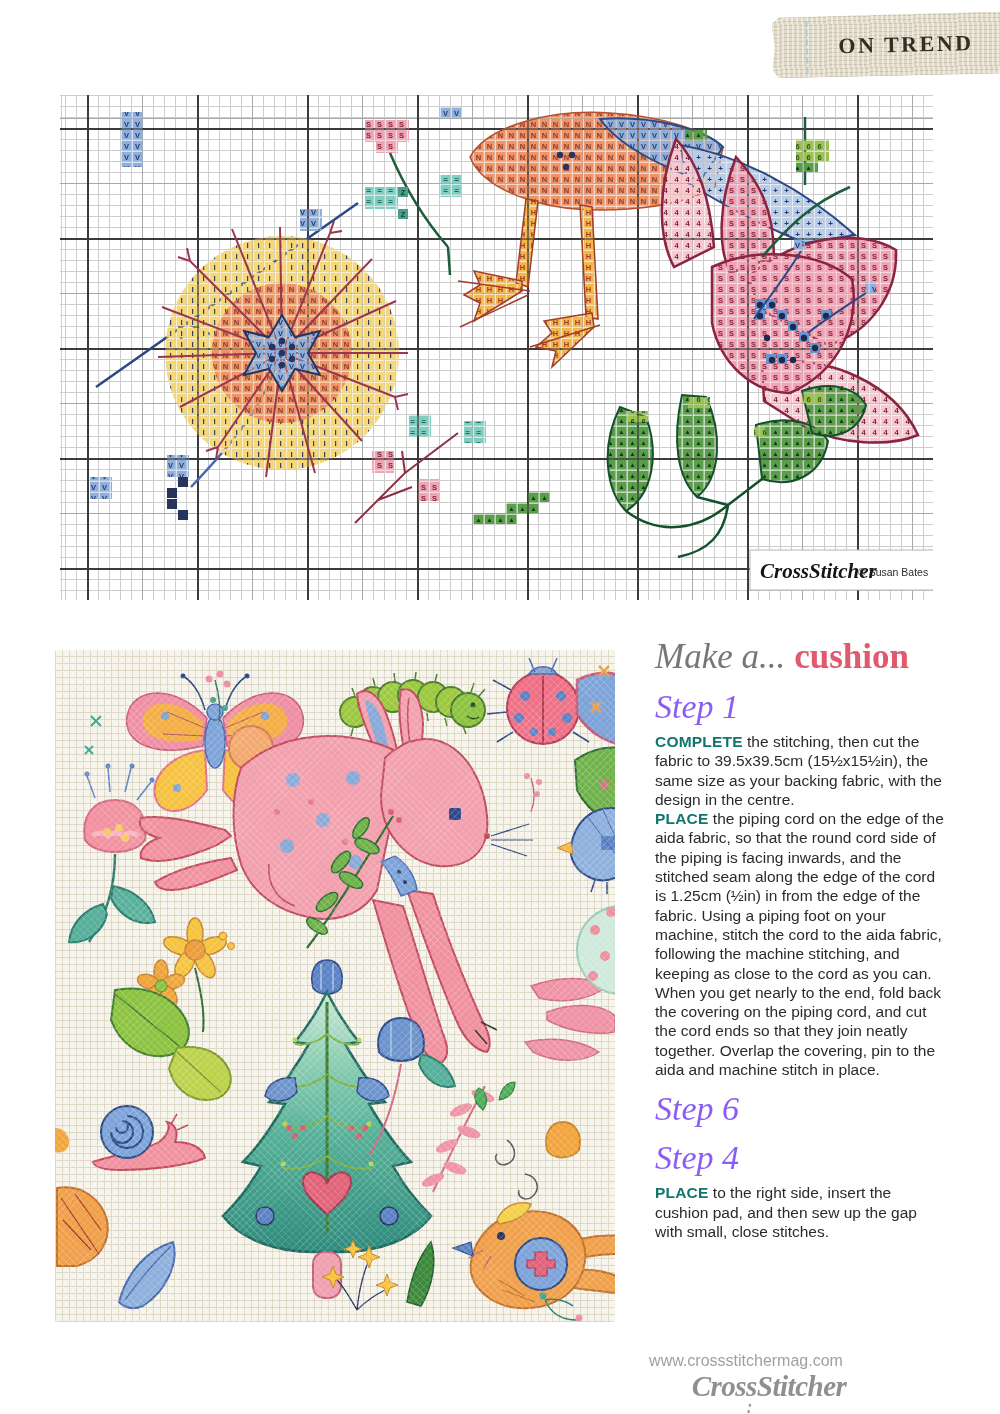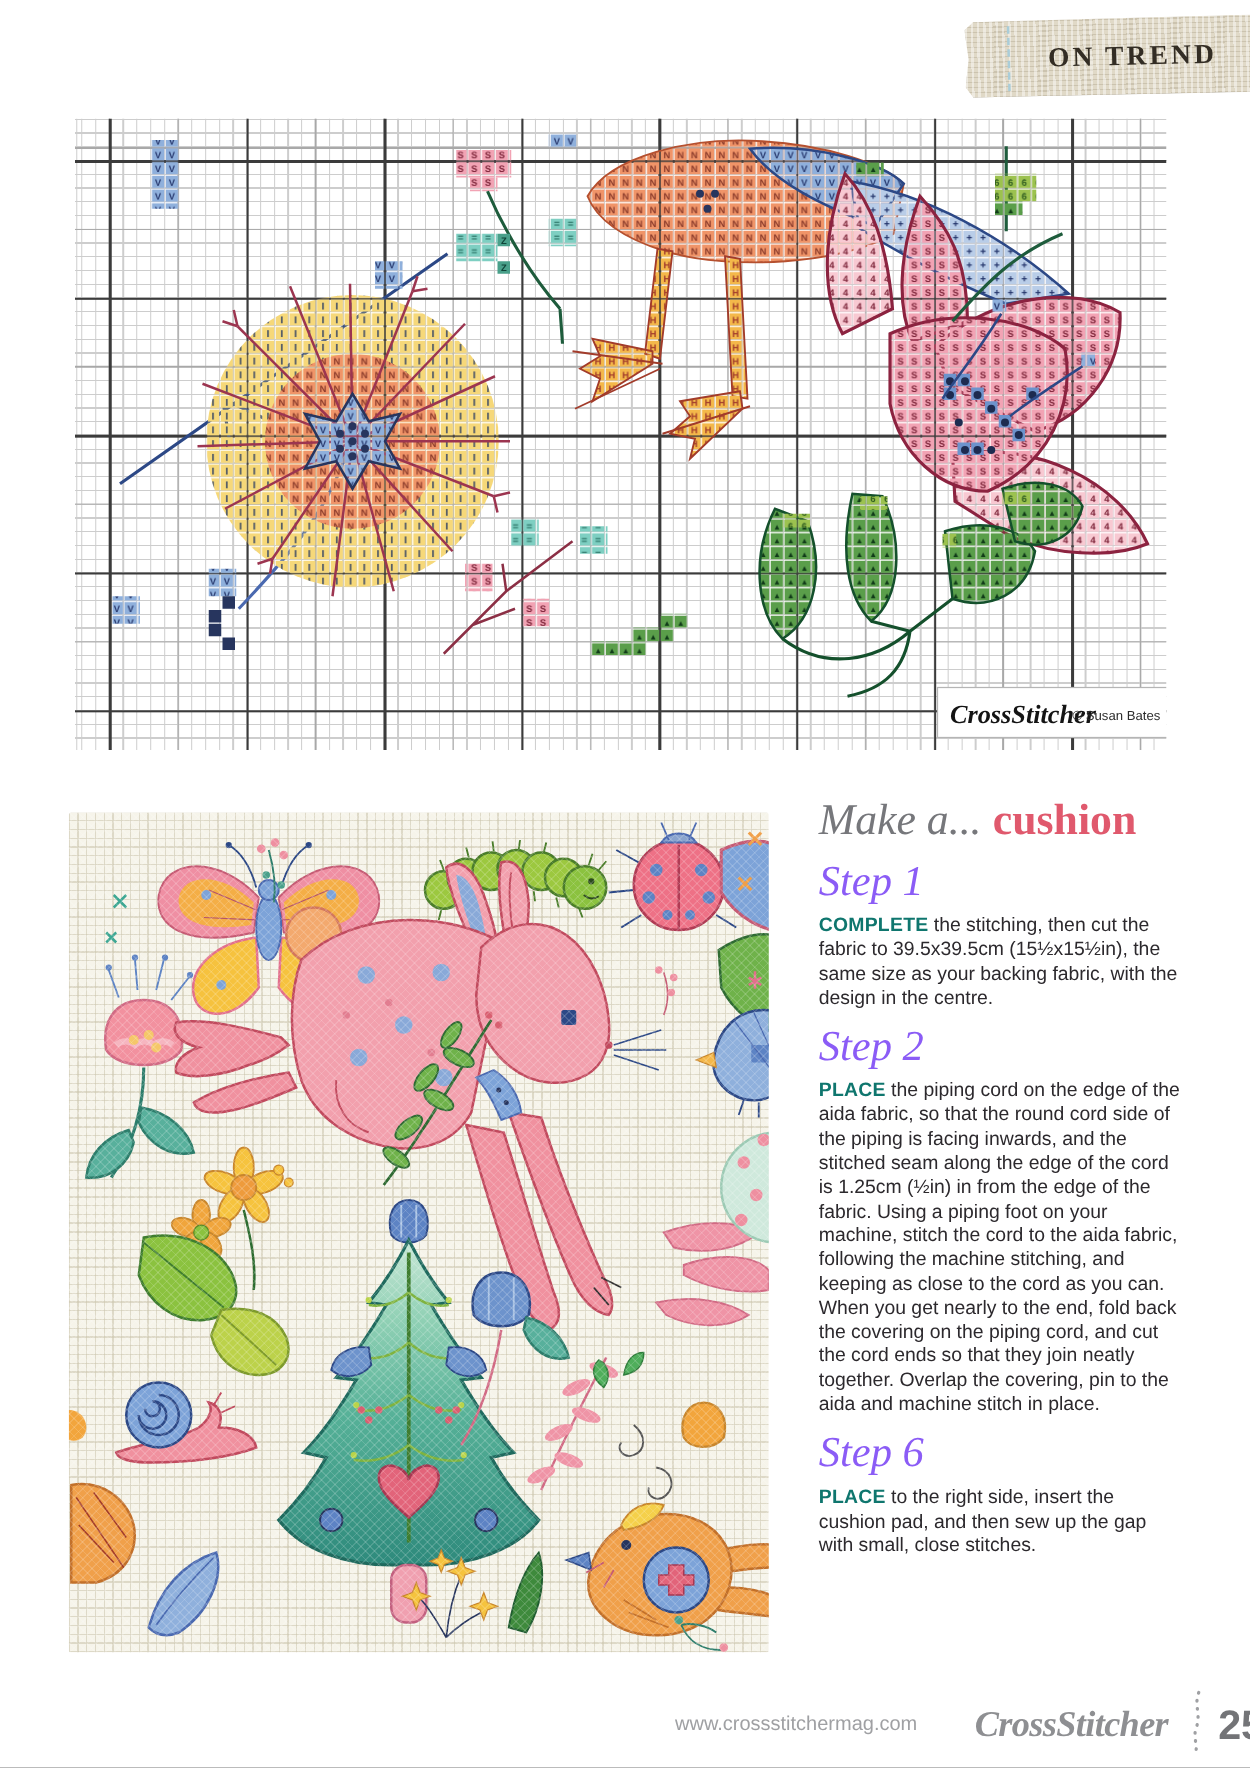--- a/index.html
+++ b/index.html
@@ -53,21 +53,21 @@
   .article h1{margin:0 0 6px 0;font-size:35px;font-weight:normal;}
   .article h1 .t1{font-family:"Liberation Serif",serif;font-style:italic;color:#76777b;}
   .article h1 .t2{font-family:"Liberation Serif",serif;font-weight:bold;color:#e0596d;margin-left:9px;}
   .article h2{margin:11px 0 6px 0;font-family:"Liberation Serif",serif;font-style:italic;
         font-weight:normal;font-size:34px;color:#8b5cf6;}
   .article p{margin:0;font-size:15.5px;line-height:19.3px;}
   .article p strong{font-weight:bold;color:#0f766e;letter-spacing:.2px;}
 
   
   .footer{position:absolute;left:540px;top:1352px;width:412px;height:56px;
-        display:flex;align-items:center;}
+        display:flex;align-items:center;flex-direction:column;}
   .footer .url{font-size:16px;color:#9fa0a3;}
   .footer .mag-logo{margin-left:46px;font-family:"Liberation Serif",serif;font-style:italic;
         font-weight:bold;font-size:29px;color:#8e8f92;letter-spacing:-.5px;}
   .footer .pg-divider{margin:0 12px 0 16px;}
   .footer .pg-num{font-size:33px;font-weight:bold;color:#737477;}
 </style>
 </head>
 <body>
 
 <div class="page">
@@ -579,29 +579,29 @@
     <h1>
       <span class="t1">Make a...</span><span class="t2">cushion</span>
     </h1>
 
     <div class="step">
       <h2>Step 1</h2>
       <p><strong>COMPLETE</strong> <span>the stitching, then cut the fabric to 39.5x39.5cm (15½x15½in), the same size as your backing fabric, with the design in the centre.</span></p>
     </div>
 
     <div class="step">
-      <h2>Step 2</h2>
       <p><strong>PLACE</strong> <span>the piping cord on the edge of the aida fabric, so that the round cord side of the piping is facing inwards, and the stitched seam along the edge of the cord is 1.25cm (½in) in from the edge of the fabric. Using a piping foot on your machine, stitch the cord to the aida fabric, following the machine stitching, and keeping as close to the cord as you can. When you get nearly to the end, fold back the covering on the piping cord, and cut the cord ends so that they join neatly together. Overlap the covering, pin to the aida and machine stitch in place.</span></p>
     </div>
 
     <div class="step">
       <h2>Step 6</h2>
     </div>
 
     <div class="step">
+      <h2>Step 4</h2>
       <p><strong>PLACE</strong> <span>to the right side, insert the cushion pad, and then sew up the gap with small, close stitches.</span></p>
     </div>
   </section>
 
   <div class="footer">
     <span class="url">www.crossstitchermag.com</span>
     <span class="mag-logo">CrossStitcher</span>
     <span class="pg-divider">
       <svg width="12" height="52" viewBox="0 0 12 52">
         <path d="M8,2 C4,12 10,20 6,30 C3,38 8,46 5,50" stroke="#9fa0a3" stroke-width="2.6" stroke-linecap="round" stroke-dasharray="0.5 6" fill="none"></path>

